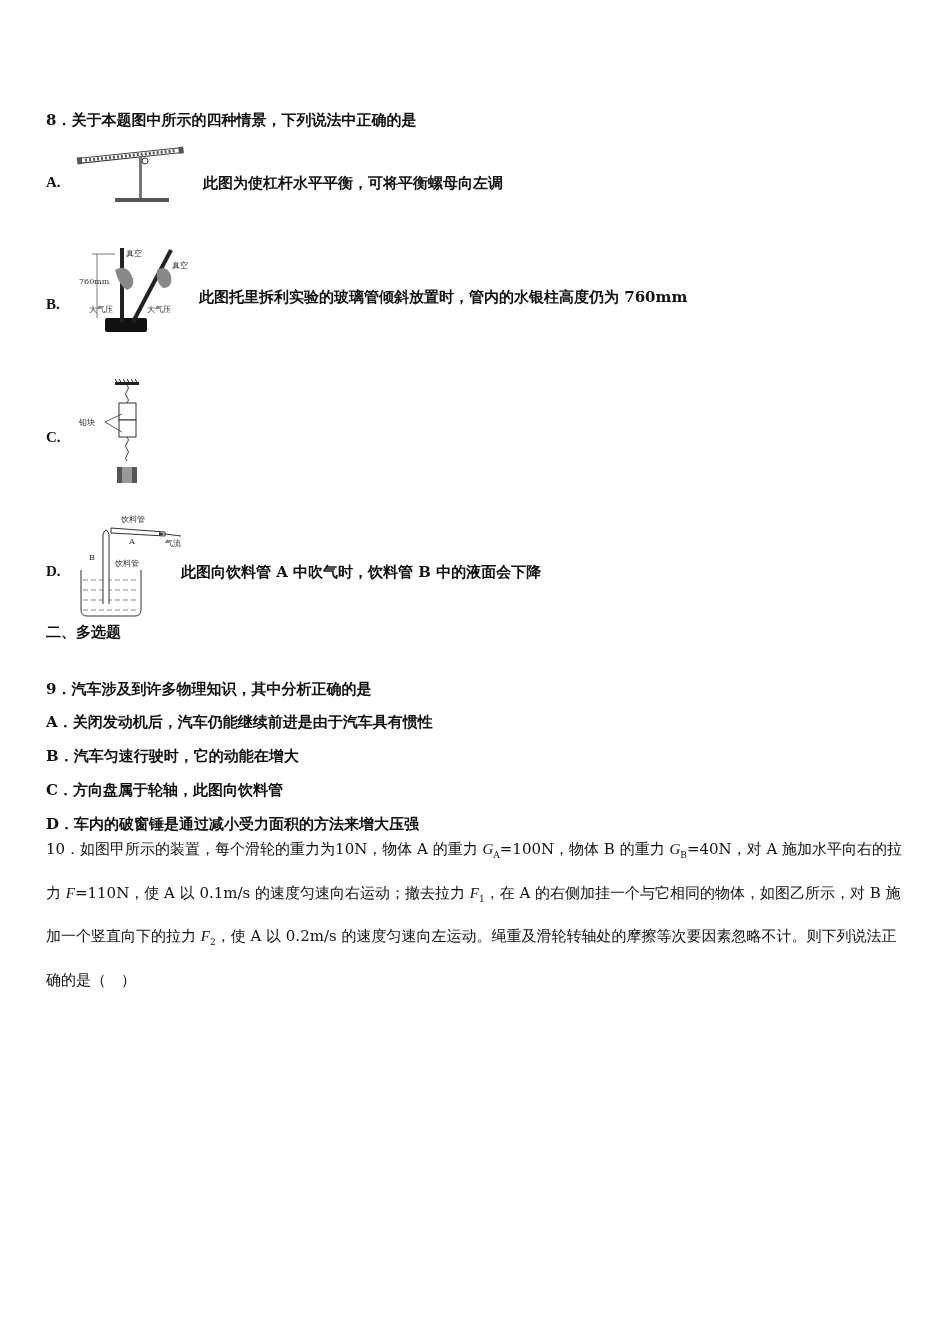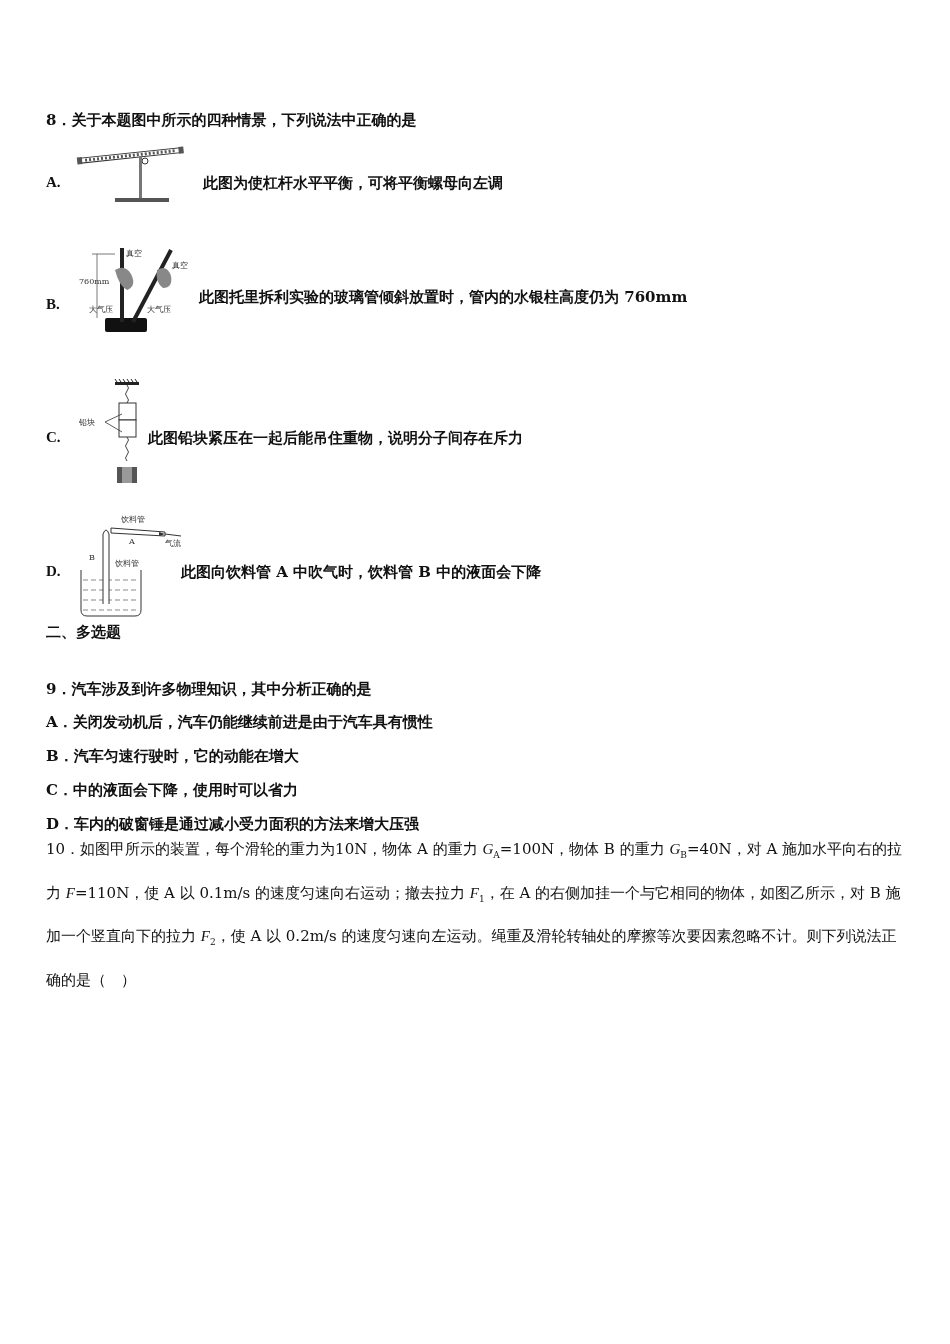--- a/index.html
+++ b/index.html
@@ -63,21 +63,20 @@
     <path d="M52 7 q3 3 0 6 q-3 3 0 6 q3 3 0 6" fill="none" stroke="#444"></path>
     <rect x="44" y="25" width="17" height="17" fill="#fff" stroke="#333"></rect>
     <rect x="44" y="42" width="17" height="17" fill="#fff" stroke="#333"></rect>
     <path d="M52 59 q3 3 0 6 q-3 3 0 6 q3 3 0 6 q-3 3 0 6" fill="none" stroke="#444"></path>
     <rect x="42" y="89" width="20" height="16" fill="#555"></rect>
     <rect x="47" y="89" width="10" height="16" fill="#999"></rect>
     <line x1="30" y1="44" x2="47" y2="36" stroke="#333" stroke-width="0.8"></line>
     <line x1="30" y1="44" x2="47" y2="54" stroke="#333" stroke-width="0.8"></line>
     <text class="fig-lbl" x="4" y="47">铅块</text>
   </svg>
-  <div class="opt-text" style="left:148px; top:429px;">此图铅块紧压在一起后能吊住重物，说明分子间存在斥力</div>
 
   <div class="opt-label" style="top:563px;">D.</div>
   <svg class="fig" style="left:75px; top:508px;" width="110" height="110">
     <path d="M6 62 L6 102 q0 6 6 6 L60 108 q6 0 6 -6 L66 62" fill="none" stroke="#333"></path>
     <line x1="8" y1="72" x2="64" y2="72" stroke="#888" stroke-dasharray="5,3"></line>
     <line x1="8" y1="82" x2="64" y2="82" stroke="#888" stroke-dasharray="5,3"></line>
     <line x1="8" y1="92" x2="64" y2="92" stroke="#888" stroke-dasharray="5,3"></line>
     <line x1="8" y1="102" x2="64" y2="102" stroke="#888" stroke-dasharray="5,3"></line>
     <path d="M28 96 L28 26 q3 -8 6 0 L34 96" fill="#fff" stroke="#333"></path>
     <path d="M36 20 L90 24 L90 28 L36 25z" fill="#fff" stroke="#333"></path>
@@ -89,18 +88,18 @@
     <text class="fig-lbl" x="14" y="52">B</text>
     <text class="fig-lbl" x="40" y="58">饮料管</text>
   </svg>
   <div class="opt-text" style="left:181px; top:563px;">此图向饮料管 A 中吹气时，饮料管 B 中的液面会下降</div>
 
   <div class="line" style="top:614px;">二、多选题</div>
 
   <div class="line" style="top:671px;">9．汽车涉及到许多物理知识，其中分析正确的是</div>
   <div class="line" style="top:704px;"><span>A．</span><span>关闭发动机后，汽车仍能继续前进是由于汽车具有惯性</span></div>
   <div class="line" style="top:738px;"><span>B．</span><span>汽车匀速行驶时，它的动能在增大</span></div>
-  <div class="line" style="top:772px;"><span>C．</span><span>中的液面会下降，使用时可以省力</span></div>
+  <div class="line" style="top:772px;"><span>C．</span><span>方向盘属于轮轴，此图向饮料管</span></div>
   <div class="line" style="top:806px;"><span>D．</span><span>车内的破窗锤是通过减小受力面积的方法来增大压强</span></div>
 
   <div class="para" style="top:831px;"><span>10．如图甲所示的装置，每个滑轮的重力为10N，物体 A 的重力 </span><i>G</i><sub>A</sub><span>=100N，物体 B 的重力 </span><i>G</i><sub>B</sub><span>=40N，对 A 施加水平向右的拉力 </span><i>F</i><span>=110N，使 A 以 0.1m/s 的速度匀速向右运动；撤去拉力 </span><i>F</i><sub>1</sub><span>，在 A 的右侧加挂一个与它相同的物体，如图乙所示，对 B 施加一个竖直向下的拉力 </span><i>F</i><sub>2</sub><span>，使 A 以 0.2m/s 的速度匀速向左运动。绳重及滑轮转轴处的摩擦等次要因素忽略不计。则下列说法正确的是（　）</span></div>
 
 </div>
 
 </body></html>

